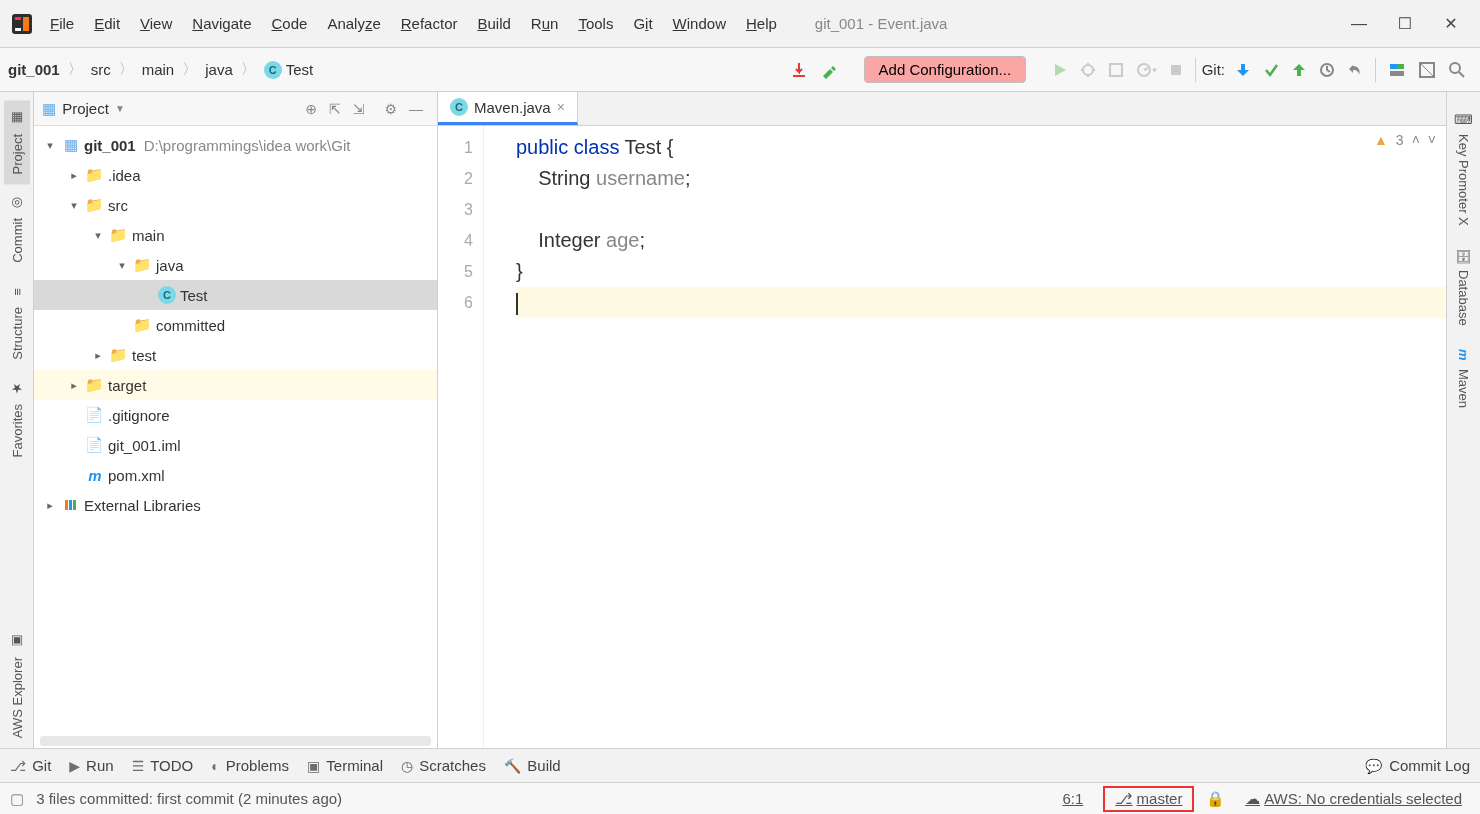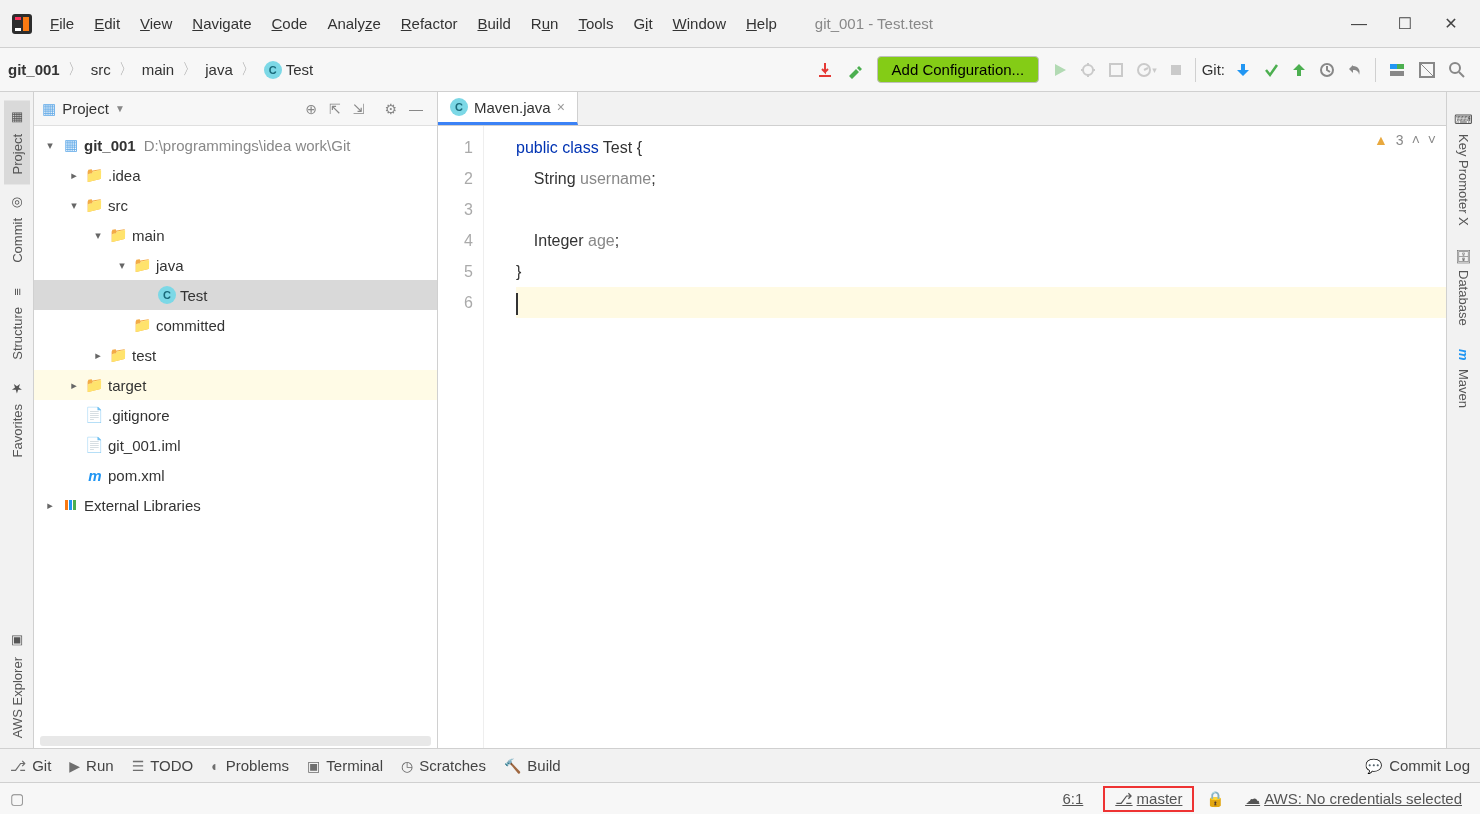--- a/index.html
+++ b/index.html
@@ -17,21 +17,21 @@
 
 
 .navbar { height: 44px; display: flex; align-items: center; padding: 0 8px; border-bottom: 1px solid #d0d0d0; background: #f7f7f7; }
 .breadcrumb { display: flex; align-items: center; gap: 6px; font-size: 15px; }
 .breadcrumb .crumb { display: flex; align-items: center; gap: 4px; }
 .breadcrumb .sep { color: #aaa; padding: 0 2px; }
 .breadcrumb .crumb-project { font-weight: bold; }
 .class-badge { width: 18px; height: 18px; border-radius: 50%; background: #7cd8e6; display: inline-flex; align-items: center; justify-content: center; font-size: 11px; color: #1a6a7a; font-weight: bold; }
 .navbar .spacer { flex: 1; }
 .navbar .tool-icon { padding: 4px 6px; color: #6e6e6e; display: flex; align-items: center; justify-content: center; }
-.navbar .add-config { padding: 4px 14px; border: 1px solid #bfbfbf; border-radius: 4px; background: #84cc16; font-size: 15px; margin: 0 7px; }
+.navbar .add-config { padding: 4px 14px; border: 1px solid #bfbfbf; border-radius: 4px; background: #fca5a5; font-size: 15px; margin: 0 20px; }
 .navbar .divider { width: 1px; height: 24px; background: #d0d0d0; margin: 0 6px; }
 .git-label { font-size: 15px; margin-right: 4px; }
 
 
 .main { flex: 1; display: flex; min-height: 0; }
 .left-gutter, .right-gutter { width: 34px; background: #f2f2f2; border-right: 1px solid #d0d0d0; display: flex; flex-direction: column; align-items: center; padding-top: 8px; }
 .right-gutter { border-right: none; border-left: 1px solid #d0d0d0; }
 .gutter-tab { writing-mode: vertical-rl; transform: rotate(180deg); padding: 10px 4px; font-size: 13px; color: #555; display: flex; align-items: center; gap: 6px; }
 .right-gutter .gutter-tab { transform: none; }
 .gutter-icon { width: 18px; height: 18px; display: flex; align-items: center; justify-content: center; }
@@ -58,21 +58,21 @@
 
 .scroll-hint { height: 10px; background: #e8e8e8; margin: 2px 6px; border-radius: 3px; }
 
 
 .editor-area { flex: 1; display: flex; flex-direction: column; min-width: 0; background: #fff; }
 .tabs { height: 34px; display: flex; align-items: stretch; border-bottom: 1px solid #d0d0d0; background: #f2f2f2; }
 .tab { display: flex; align-items: center; gap: 6px; padding: 0 12px; background: #fff; border-right: 1px solid #d0d0d0; border-bottom: 3px solid #3b82f6; font-size: 15px; }
 .tab .close { color: #999; font-size: 14px; }
 .editor-body { flex: 1; display: flex; position: relative; }
 .gutter-nums { width: 46px; background: #fff; border-right: 1px solid #eee; text-align: right; padding: 6px 10px 0 0; font-family: "Consolas", monospace; font-size: 16px; color: #aaa; line-height: 31px; }
-.code { flex: 1; padding: 6px 0 0 32px; font-family: "Consolas", monospace; font-size: 16px; line-height: 31px; white-space: pre; position: relative; }
+.code { flex: 1; padding: 6px 0 0 32px; font-family: "Consolas", monospace; font-size: 20px; line-height: 31px; white-space: pre; position: relative; }
 .kw { color: #0033b3; }
 .ident { color: #888; }
 .code-line.current { background: #fffae3; display: block; width: 100%; }
 .caret { display: inline-block; width: 2px; height: 22px; background: #333; vertical-align: middle; }
 .editor-indicators { position: absolute; top: 6px; right: 10px; display: flex; align-items: center; gap: 8px; color: #888; }
 .warn-tri { color: #e8a83e; }
 
 
 .toolwindow-bar { height: 34px; display: flex; align-items: center; padding: 0 10px; border-top: 1px solid #d0d0d0; background: #f2f2f2; gap: 18px; font-size: 15px; }
 .tw-item { display: flex; align-items: center; gap: 6px; color: #444; }
@@ -107,21 +107,21 @@
     <span class="menu-item"><u>C</u>ode</span>
     <span class="menu-item">Analy<u>z</u>e</span>
     <span class="menu-item"><u>R</u>efactor</span>
     <span class="menu-item"><u>B</u>uild</span>
     <span class="menu-item">R<u>u</u>n</span>
     <span class="menu-item"><u>T</u>ools</span>
     <span class="menu-item">G<u>i</u>t</span>
     <span class="menu-item"><u>W</u>indow</span>
     <span class="menu-item"><u>H</u>elp</span>
   </div>
-  <div class="win-title">git_001 - Test.test</div>
+  <div class="win-title">git_001 - Event.java</div>
   <div class="spacer"></div>
   <div class="win-btn">—</div>
   <div class="win-btn">☐</div>
   <div class="win-btn">✕</div>
 </div>
 
 <div class="navbar">
   <div class="breadcrumb">
     <span class="crumb crumb-project">git_001</span>
     <span class="sep">〉</span>
@@ -428,20 +428,21 @@
     </div>
   <div class="tw-spacer"></div>
   <div class="tw-item">
       <span class="ico">💬</span>
       <span>Commit Log</span>
     </div>
 </div>
 
 <div class="statusbar">
   <span style="color:#888">▢</span>
+  <span>3 files committed: first commit (2 minutes ago)</span>
   <div class="spacer"></div>
   <span class="status-box">6:1</span>
   <span class="status-box highlight-box">
     <span>⎇</span>
     <span>master</span>
   </span>
   <span style="color:#888">🔒</span>
   <span class="status-box">
     <span>☁</span>
     <span>AWS: No credentials selected</span>

